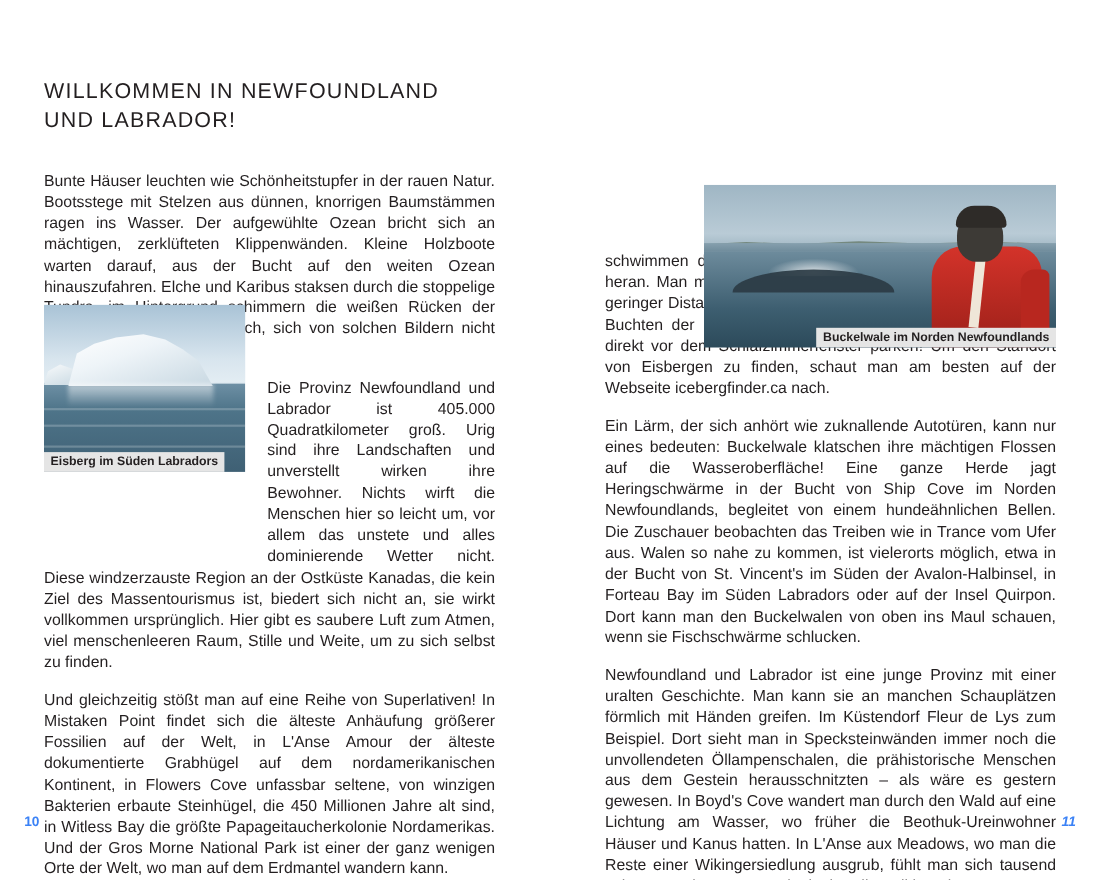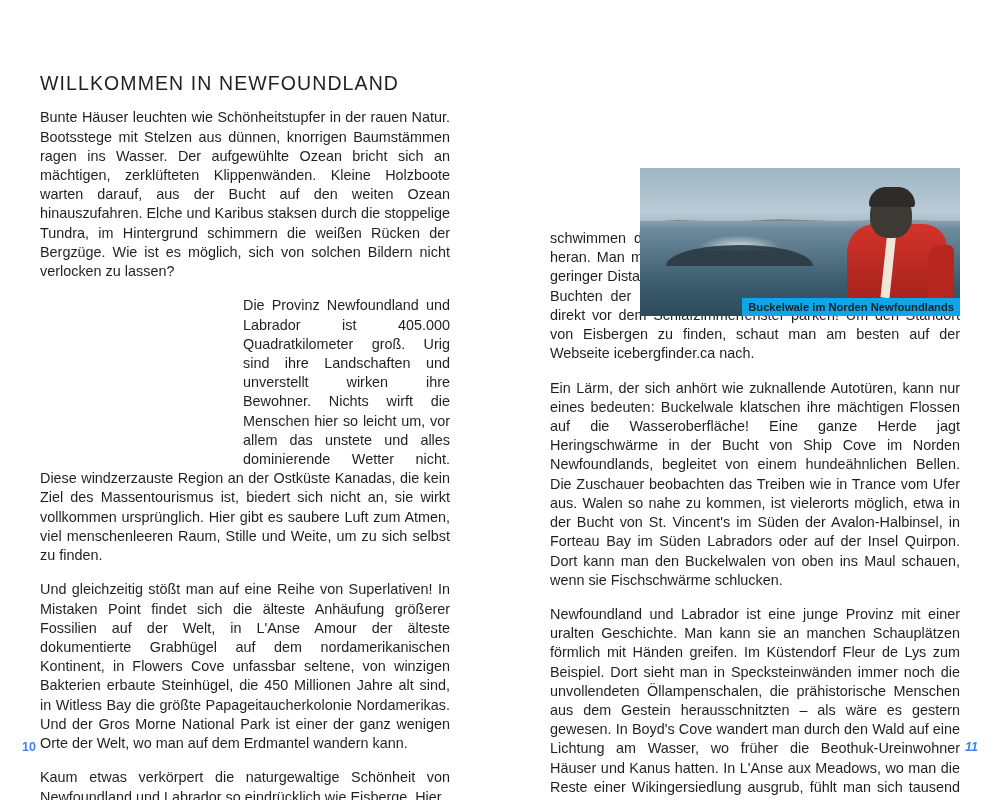--- a/index.html
+++ b/index.html
@@ -23,21 +23,21 @@
   }
   .col-left { left: 40px; }
   .col-right { left: 550px; }
 
   h1.title {
     font-size: 19.5px;
     font-weight: 400;
     letter-spacing: 1.1px;
     line-height: 1.35;
     color: #231f20;
-    margin: 0 0 12px 0;
+    margin: 0 0 33px 0;
   }
   h1.title .line { display: block; }
 
   p.body {
     font-size: 14.4px;
     line-height: 1.335;
     text-align: justify;
     margin: 0 0 15px 0;
     hyphens: manual;
   }
@@ -55,21 +55,21 @@
   .fig-whale {
     position: absolute;
     left: 640px;
     top: 168px;
     width: 320px;
     height: 148px;
     overflow: hidden;
   }
   .caption {
     position: absolute;
-    background: #0ea5e9;
+    background: #e5e5e5;
     color: #231f20;
     font-size: 11.2px;
     font-weight: bold;
     padding: 3px 6px 3px 6px;
     white-space: nowrap;
   }
   .cap-iceberg { left: 0px; bottom: 0px; }
   .cap-whale { right: 0px; bottom: 0px; }
 
   
@@ -185,31 +185,44 @@
 </style>
 </head>
 <body>
 
 <div class="page">
 
   <div class="col col-left">
 
     <h1 class="title">
       <span class="line">WILLKOMMEN IN NEWFOUNDLAND</span>
+      <span class="line">UND LABRADOR!</span>
     </h1>
 
     <p class="body">Bunte Häuser leuchten wie Schönheitstupfer in der rauen Natur. Bootsstege mit Stelzen aus dünnen, knorrigen Baumstämmen ragen ins Wasser. Der aufgewühlte Ozean bricht sich an mächtigen, zerklüfteten Klippenwänden. Kleine Holzboote warten darauf, aus der Bucht auf den weiten Ozean hinauszufahren. Elche und Karibus staksen durch die stoppelige Tundra, im Hintergrund schimmern die weißen Rücken der Bergzüge. Wie ist es möglich, sich von solchen Bildern nicht verlocken zu lassen?</p>
 
     <div class="float-iceberg"></div>
 
     <p class="body">Die Provinz Newfoundland und Labrador ist 405.000 Quadratkilometer groß. Urig sind ihre Landschaften und unverstellt wirken ihre Bewohner. Nichts wirft die Menschen hier so leicht um, vor allem das unstete und alles dominierende Wetter nicht. Diese windzerzauste Region an der Ostküste Kanadas, die kein Ziel des Massentourismus ist, biedert sich nicht an, sie wirkt vollkommen ursprünglich. Hier gibt es saubere Luft zum Atmen, viel menschenleeren Raum, Stille und Weite, um zu sich selbst zu finden.</p>
     <p class="body">Und gleichzeitig stößt man auf eine Reihe von Superlativen! In Mistaken Point findet sich die älteste Anhäufung größerer Fossilien auf der Welt, in L'Anse Amour der älteste dokumentierte Grabhügel auf dem nordamerikanischen Kontinent, in Flowers Cove unfassbar seltene, von winzigen Bakterien erbaute Steinhügel, die 450 Millionen Jahre alt sind, in Witless Bay die größte Papageitaucherkolonie Nordamerikas. Und der Gros Morne National Park ist einer der ganz wenigen Orte der Welt, wo man auf dem Erdmantel wandern kann.</p>
     <p class="body">Kaum etwas verkörpert die naturgewaltige Schönheit von Newfoundland und Labrador so eindrücklich wie Eisberge. Hier</p>
   </div>
 
+  <figure class="fig-iceberg" style="margin:0;">
+    <div class="img-iceberg">
+      <div class="sky-haze"></div>
+      <div class="berg-small"></div>
+      <div class="berg-main"></div>
+      <div class="reflection"></div>
+      <div class="wave" style="top:62%"></div>
+      <div class="wave" style="top:72%"></div>
+      <div class="wave" style="top:84%"></div>
+    </div>
+    <figcaption class="caption cap-iceberg">Eisberg im Süden Labradors</figcaption>
+  </figure>
 
   <div class="col col-right">
     <div class="float-whale"></div>
 
     <p class="body">schwimmen die weißen Riesen oft ganz nah an die Küsten heran. Man muss nicht weit wandern oder fahren, um sie aus geringer Distanz zu sehen. Manche der Eisberge bleiben in den Buchten der Dörfer stecken. Was für ein Erlebnis, wenn sie direkt vor dem Schlafzimmerfenster parken! Um den Standort von Eisbergen zu finden, schaut man am besten auf der Webseite icebergfinder.ca nach.</p>
     <p class="body">Ein Lärm, der sich anhört wie zuknallende Autotüren, kann nur eines bedeuten: Buckelwale klatschen ihre mächtigen Flossen auf die Wasseroberfläche! Eine ganze Herde jagt Heringschwärme in der Bucht von Ship Cove im Norden Newfoundlands, begleitet von einem hundeähnlichen Bellen. Die Zuschauer beobachten das Treiben wie in Trance vom Ufer aus. Walen so nahe zu kommen, ist vielerorts möglich, etwa in der Bucht von St. Vincent's im Süden der Avalon-Halbinsel, in Forteau Bay im Süden Labradors oder auf der Insel Quirpon. Dort kann man den Buckelwalen von oben ins Maul schauen, wenn sie Fischschwärme schlucken.</p>
     <p class="body">Newfoundland und Labrador ist eine junge Provinz mit einer uralten Geschichte. Man kann sie an manchen Schauplätzen förmlich mit Händen greifen. Im Küstendorf Fleur de Lys zum Beispiel. Dort sieht man in Specksteinwänden immer noch die unvollendeten Öllampenschalen, die prähistorische Menschen aus dem Gestein herausschnitzten – als wäre es gestern gewesen. In Boyd's Cove wandert man durch den Wald auf eine Lichtung am Wasser, wo früher die Beothuk-Ureinwohner Häuser und Kanus hatten. In L'Anse aux Meadows, wo man die Reste einer Wikingersiedlung ausgrub, fühlt man sich tausend Jahre zurückversetzt und glaubt, die Wikingerboote müssten gleich am Horizont erscheinen. Fast surreal fühlt es sich in L'Anse Amour in Labrador an, wo ein 7500 Jahre alter Grabhügel in einer urzeitlich anmutenden Land-</p>
   </div>
 
   <figure class="fig-whale" style="margin:0;">

